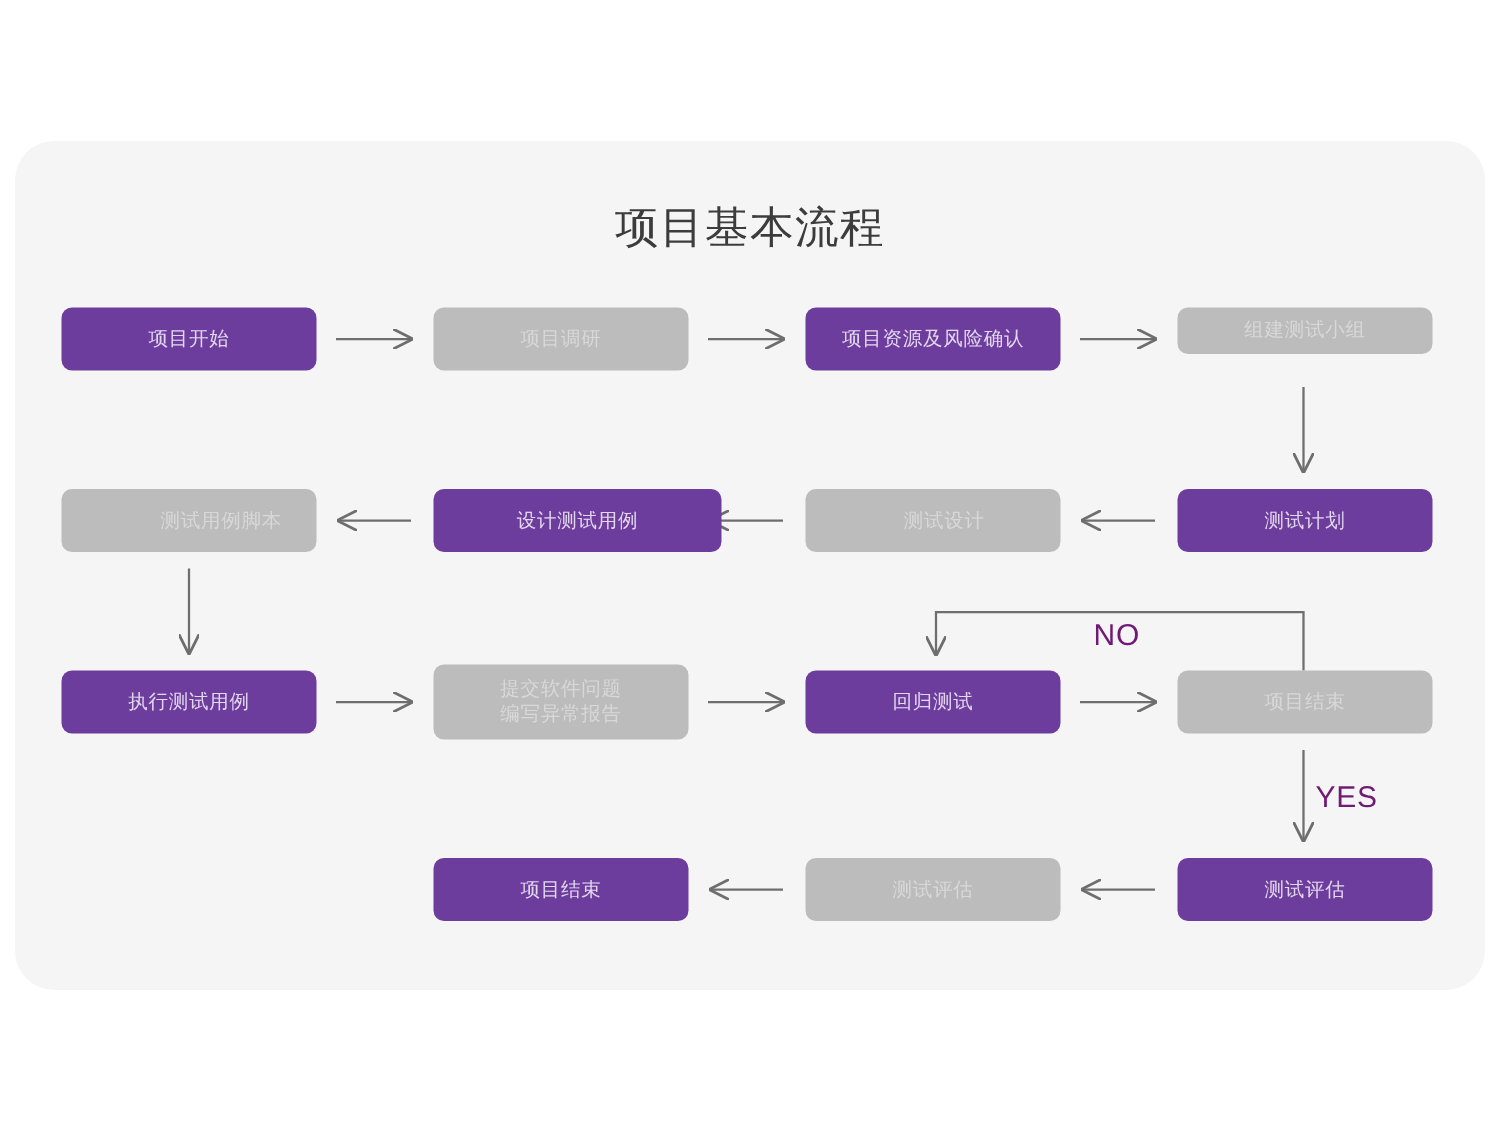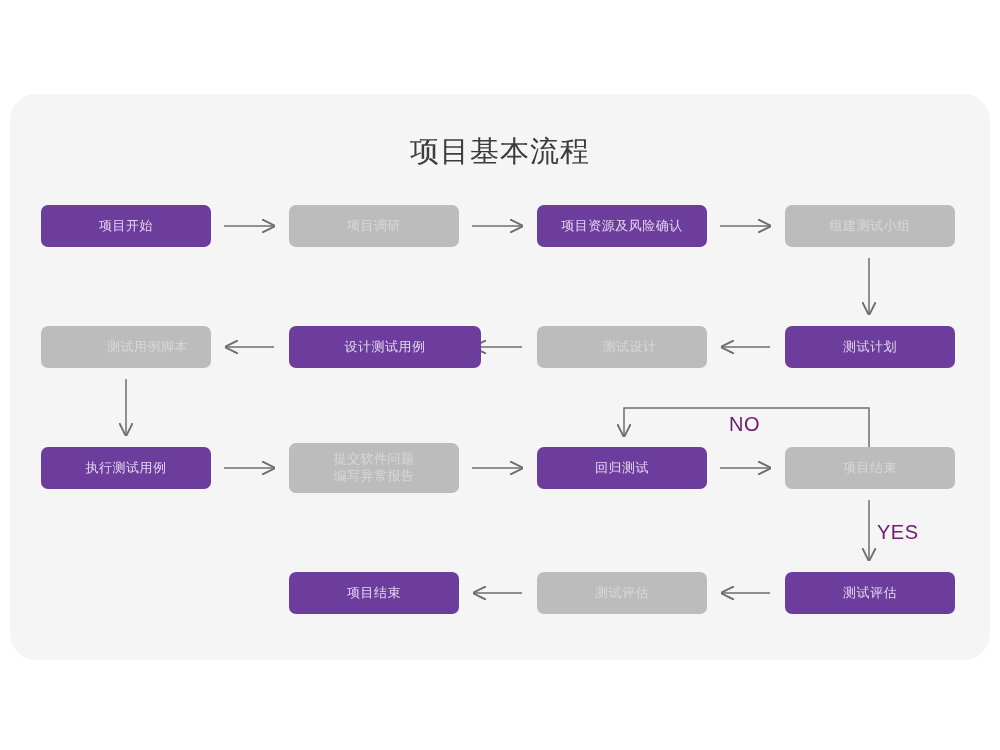--- a/index.html
+++ b/index.html
@@ -113,21 +113,21 @@
     <line x1="869" y1="500" x2="869" y2="560" stroke="#6e6e6e" stroke-width="1.5" marker-end="url(#ah)"></line>
 
     <line x1="770" y1="593" x2="722" y2="593" stroke="#6e6e6e" stroke-width="1.5" marker-end="url(#ah)"></line>
     <line x1="522" y1="593" x2="474" y2="593" stroke="#6e6e6e" stroke-width="1.5" marker-end="url(#ah)"></line>
   </svg>
 
   <div id="nodes">
       <div class="node purple" style="left: 41px; top: 205px; width: 170px; height: 42px;">项目开始</div>
       <div class="node gray" style="left: 289px; top: 205px; width: 170px; height: 42px;">项目调研</div>
       <div class="node purple" style="left: 537px; top: 205px; width: 170px; height: 42px;">项目资源及风险确认</div>
-      <div class="node gray" style="left: 785px; top: 205px; width: 170px; height: 42px;">组建测试小组</div>
+      <div class="node gray" style="left: 785px; top: 205px; width: 170px; height: 31px;">组建测试小组</div>
       <div class="node gray" style="left: 41px; top: 326px; width: 170px; height: 42px; padding-left: 43px;">测试用例脚本</div>
       <div class="node purple" style="left: 289px; top: 326px; width: 192px; height: 42px; text-align: center;">设计测试用例</div>
       <div class="node gray" style="left: 537px; top: 326px; width: 170px; height: 42px; padding-left: 15px;">测试设计</div>
       <div class="node purple" style="left: 785px; top: 326px; width: 170px; height: 42px;">测试计划</div>
       <div class="node purple" style="left: 41px; top: 447px; width: 170px; height: 42px;">执行测试用例</div>
       <div class="node gray" style="left: 289px; top: 443px; width: 170px; height: 50px;">提交软件问题
 编写异常报告</div>
       <div class="node purple" style="left: 537px; top: 447px; width: 170px; height: 42px;">回归测试</div>
       <div class="node gray" style="left: 785px; top: 447px; width: 170px; height: 42px;">项目结束</div>
       <div class="node purple" style="left: 289px; top: 572px; width: 170px; height: 42px;">项目结束</div>

